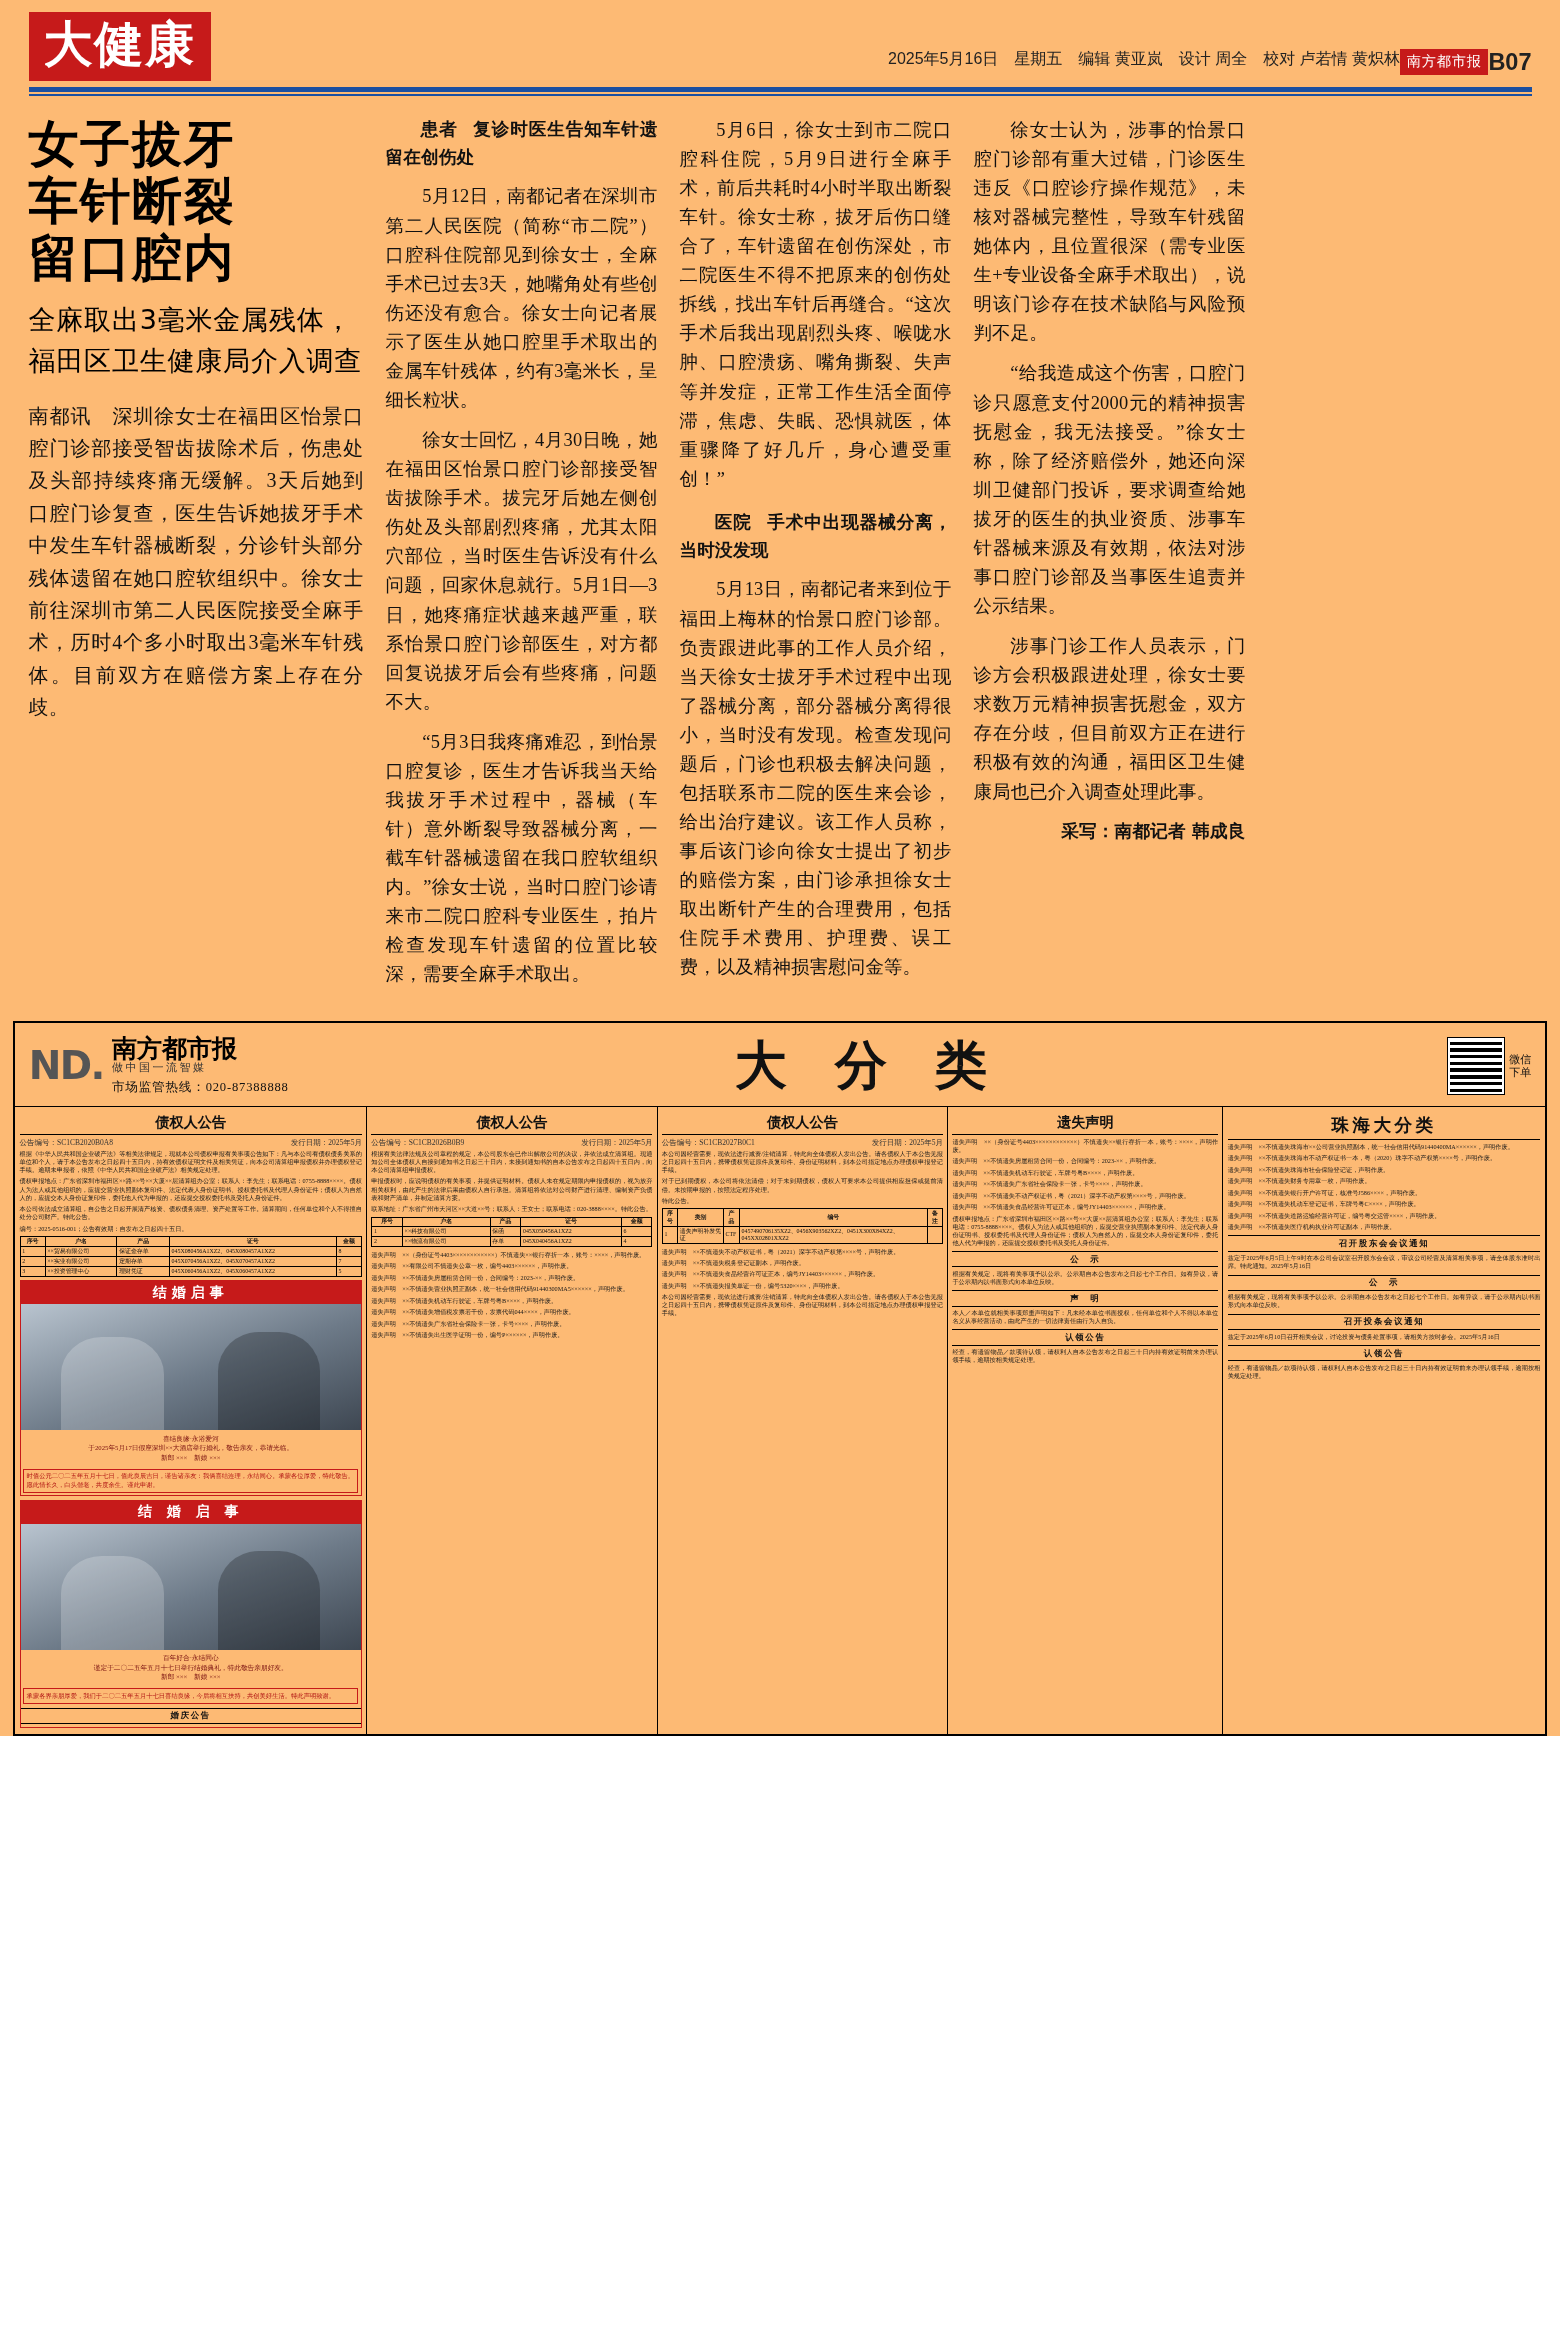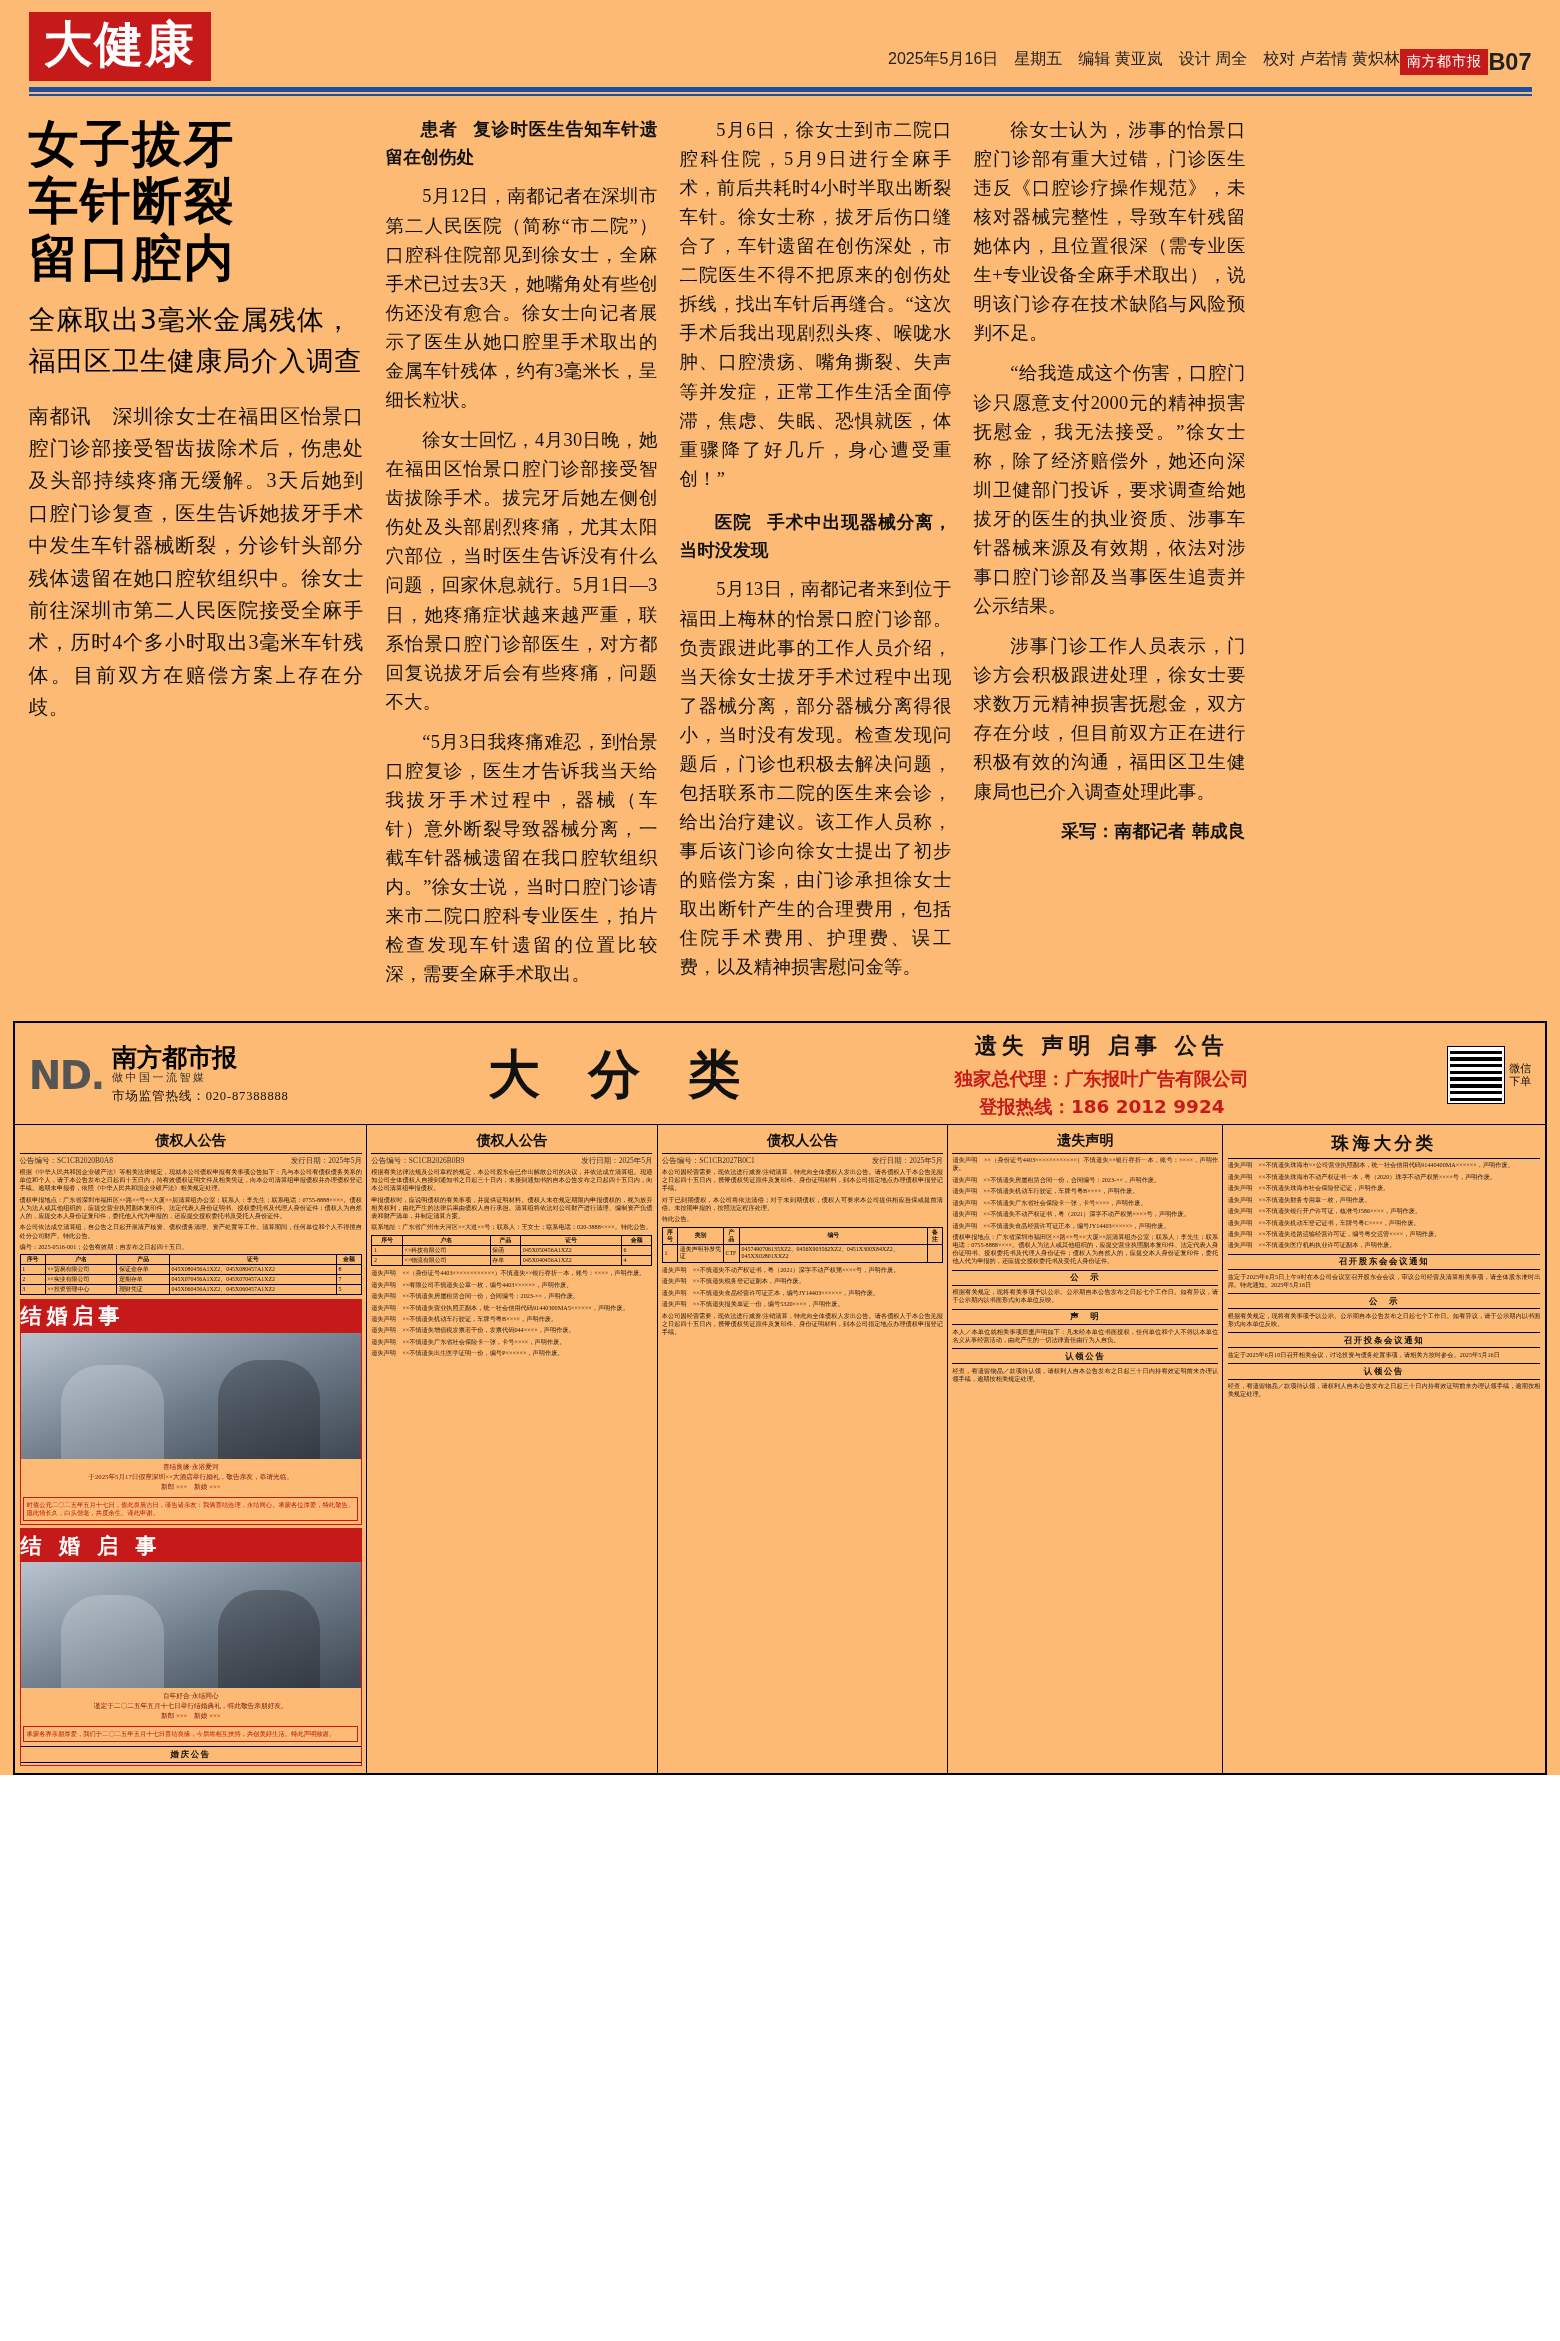--- a/index.html
+++ b/index.html
@@ -55,21 +55,21 @@
   .cls-body{display:flex;}
   .cbox{border-right:0.8px solid #000;padding:3.4px 4.2px;box-sizing:border-box;}
   .cbox:last-child{border-right:none;}
   .chead{text-align:center;font-family:"DejaVu Sans",sans-serif;font-weight:bold;font-size:14.2px;border-bottom:0.8px solid #000;padding:2.5px 0;margin-bottom:2.5px;}
   .cmeta{display:flex;justify-content:space-between;font-size:7.5px;color:#333;margin-bottom:2px;}
   .tiny{font-size:6.2px;line-height:1.3;color:#1a1a1a;text-align:justify;word-break:break-all;}
   .tiny p{margin:0 0 3.4px 0;}
   .minitable{width:100%;border-collapse:collapse;font-size:5.9px;margin:3.4px 0;}
   .minitable td,.minitable th{border:0.8px solid #000;padding:0.8px 1.7px;line-height:1.25;}
   .wed-card{border:1.7px solid #c61a1a;margin:3.4px 0;}
-  .wed-title{background:#c61a1a;color:#fff;font-family:"DejaVu Sans",sans-serif;font-weight:bold;font-size:21px;letter-spacing:5px;padding:2.5px 0;}
+  .wed-title{background:#c61a1a;color:#fff;text-align:center;font-family:"DejaVu Sans",sans-serif;font-weight:bold;font-size:14px;letter-spacing:5px;padding:2.5px 0;}
   .wed-photo{height:126px;background:linear-gradient(160deg,#b9c4cf,#6d7a88 55%,#3e4752);position:relative;}
   .wed-photo:after{content:"";position:absolute;left:12%;bottom:0;width:30%;height:74%;border-radius:40% 40% 0 0;background:rgba(255,255,255,.22);}
   .wed-photo:before{content:"";position:absolute;right:12%;bottom:0;width:30%;height:78%;border-radius:40% 40% 0 0;background:rgba(0,0,0,.25);}
   .wed-text{font-size:6.7px;line-height:1.45;padding:3.4px;text-align:center;color:#7a1010;}
   .wed-red{border:0.8px solid #c61a1a;color:#b01313;font-size:6.3px;line-height:1.35;padding:2.5px;margin:2.5px;}
   .zhuhai{text-align:center;font-family:"DejaVu Sans",sans-serif;font-weight:bold;font-size:17.6px;letter-spacing:3.4px;border-bottom:0.8px solid #000;padding:2.5px 0;margin-bottom:2.5px;}
   .blk{font-family:"DejaVu Sans",sans-serif;font-weight:bold;font-size:8.4px;text-align:center;border-top:0.8px solid #000;border-bottom:0.8px solid #000;padding:1.7px 0;margin:4.2px 0 2.5px;letter-spacing:1.7px;}
 </style>
 </head>
 <body>
@@ -136,27 +136,20 @@
           <div class="nd-cn">
             <span>南方都市报</span>
             <small>做中国一流智媒</small>
           </div>
           <div class="nd-hot">市场监管热线：020-87388888</div>
         </div>
       </div>
 
       <div class="cls-title">大 分 类</div>
 
-      <div class="cls-right">
-        <div class="cls-r1">遗失 声明 启事 公告</div>
-        <div class="cls-r2">独家总代理：广东报叶广告有限公司</div>
-        <div class="cls-r3">
-          <span>登报热线：</span><span>186 2012 9924</span>
-        </div>
-      </div>
 
       <div class="qr-box">
         <div class="qr"></div>
         <div class="qr-cap" style="white-space:pre-line">微信
 下单</div>
       </div>
     </div>
 
     <div class="cls-body">
 

